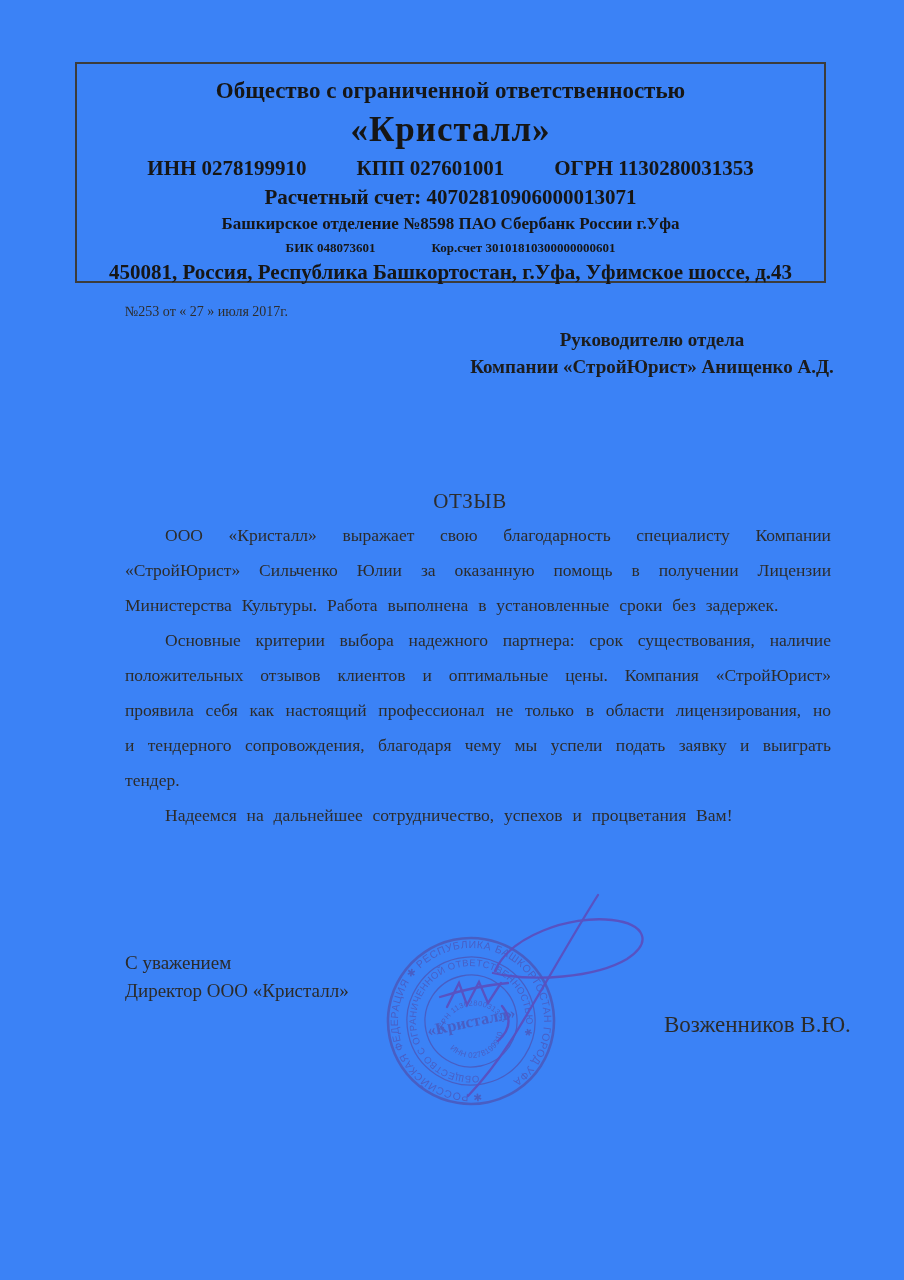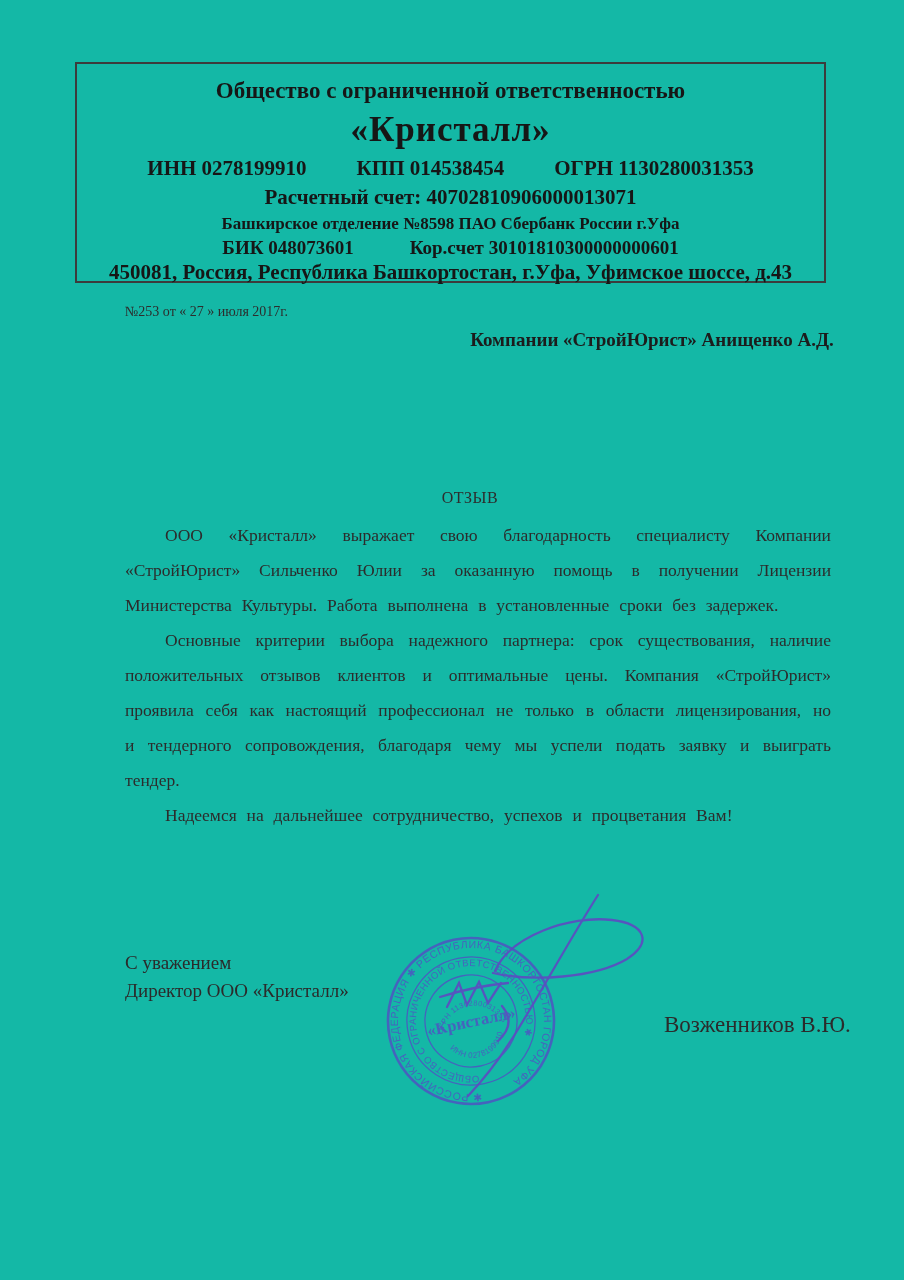--- a/index.html
+++ b/index.html
@@ -1,48 +1,48 @@
 <!DOCTYPE html>
 <html><head>
 <meta charset="utf-8">
 <style>
   html,body { margin:0; padding:0; background:#ffffff; }
   .page {
     position:relative; width:904px; height:1280px;
-    background:#14b8a6; overflow:hidden;
+    background:#3b82f6; overflow:hidden;
     font-family:"Liberation Serif","DejaVu Serif",serif;
     color:#262626;
   }
 
   
   .letterhead {
     position:absolute; left:75px; top:62px; width:751px; height:221px;
     border:2px solid #3c3c3c; box-sizing:border-box;
     display:flex; flex-direction:column; align-items:center;
     padding-top:11px; font-weight:700; color:#161616; text-align:center;
   }
   .lh-org-type { font-size:23px; line-height:31px; }
   .lh-org-name { font-size:35px; line-height:47px; letter-spacing:1px; }
   .lh-reg { display:flex; gap:50px; font-size:21px; line-height:31px; }
   .lh-account { font-size:21px; line-height:27px; }
   .lh-bank { font-size:17px; line-height:25px; }
-  .lh-bik { display:flex; gap:56px; font-size:19px; line-height:24px; }
+  .lh-bik { display:flex; gap:56px; font-size:13px; line-height:24px; }
   .lh-address { font-size:21px; line-height:25px; }
 
   
   .ref-line { position:absolute; left:125px; top:304px; font-size:14px; color:#2d2d2d; }
   .addressee {
     position:absolute; right:62px; top:326px; width:380px;
     text-align:center; font-weight:700; font-size:19px; line-height:27px; color:#1c1c1c;
   }
 
   
   .doc-title {
     position:absolute; left:125px; top:489px; width:690px;
-    text-align:center; font-size:16px; letter-spacing:0.5px; color:#2d2d2d;
+    text-align:center; font-size:21px; letter-spacing:0.5px; color:#2d2d2d;
   }
   .body-text {
     position:absolute; left:125px; top:518px; width:706px;
     font-size:17.5px; line-height:35px; color:#2c2c2c;
   }
   .body-text p { margin:0; text-align:justify; text-indent:40px; word-spacing:5.5px; }
 
   
   .closing { position:absolute; left:125px; top:949px; font-size:19px; line-height:27.5px; color:#2b2b2b; }
   .signer-name { position:absolute; left:664px; top:972px; font-size:23px; color:#2b2b2b;margin-top:40px; }
@@ -53,35 +53,36 @@
 </head>
 <body>
 
 <div class="page">
 
   <div class="letterhead">
     <div class="lh-org-type">Общество с ограниченной ответственностью</div>
     <div class="lh-org-name">«Кристалл»</div>
     <div class="lh-reg">
       <span>ИНН 0278199910</span>
-      <span>КПП 014538454</span>
+      <span>КПП 027601001</span>
       <span>ОГРН 1130280031353</span>
     </div>
     <div class="lh-account">Расчетный счет: 40702810906000013071</div>
     <div class="lh-bank">Башкирское отделение №8598 ПАО Сбербанк России г.Уфа</div>
     <div class="lh-bik">
       <span>БИК 048073601</span>
       <span>Кор.счет 30101810300000000601</span>
     </div>
     <div class="lh-address">450081, Россия, Республика Башкортостан, г.Уфа, Уфимское шоссе, д.43</div>
   </div>
 
   <div class="ref-line">№253 от « 27 » июля 2017г.</div>
 
   <div class="addressee">
+    <div>Руководителю отдела</div>
     <div>Компании «СтройЮрист» Анищенко А.Д.</div>
   </div>
 
   <div class="doc-title">ОТЗЫВ</div>
 
   <div class="body-text">
     <p>ООО «Кристалл» выражает свою благодарность специалисту Компании «СтройЮрист» Сильченко Юлии за оказанную помощь в получении Лицензии Министерства Культуры. Работа выполнена в установленные сроки без задержек.</p>
     <p>Основные критерии выбора надежного партнера: срок существования, наличие положительных отзывов клиентов и оптимальные цены. Компания «СтройЮрист» проявила себя как настоящий профессионал не только в области лицензирования, но и тендерного сопровождения, благодаря чему мы успели подать заявку и выиграть тендер.</p>
     <p>Надеемся на дальнейшее сотрудничество, успехов и процветания Вам!</p>
   </div>

